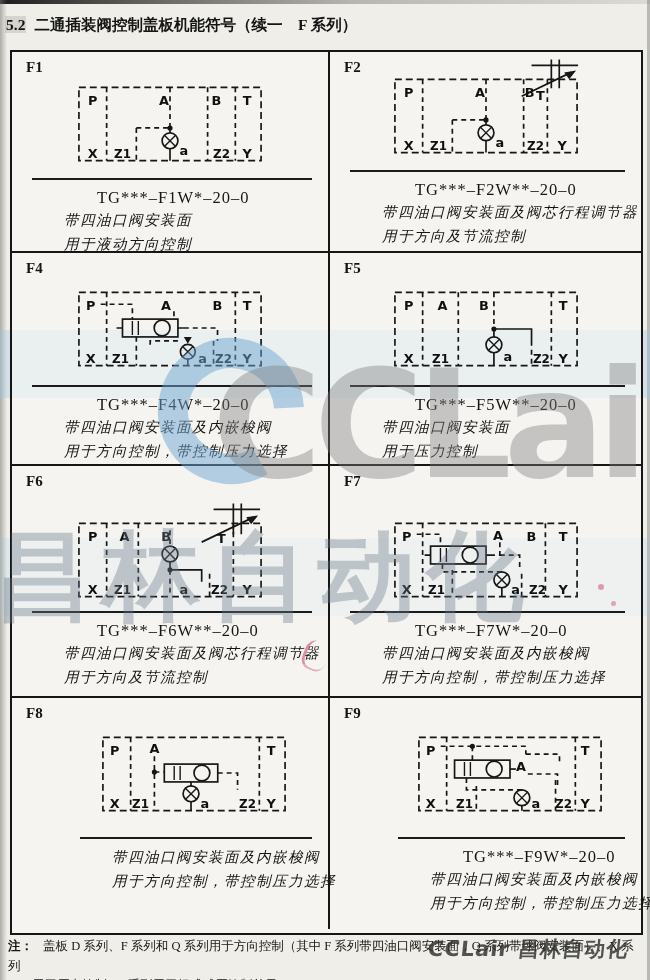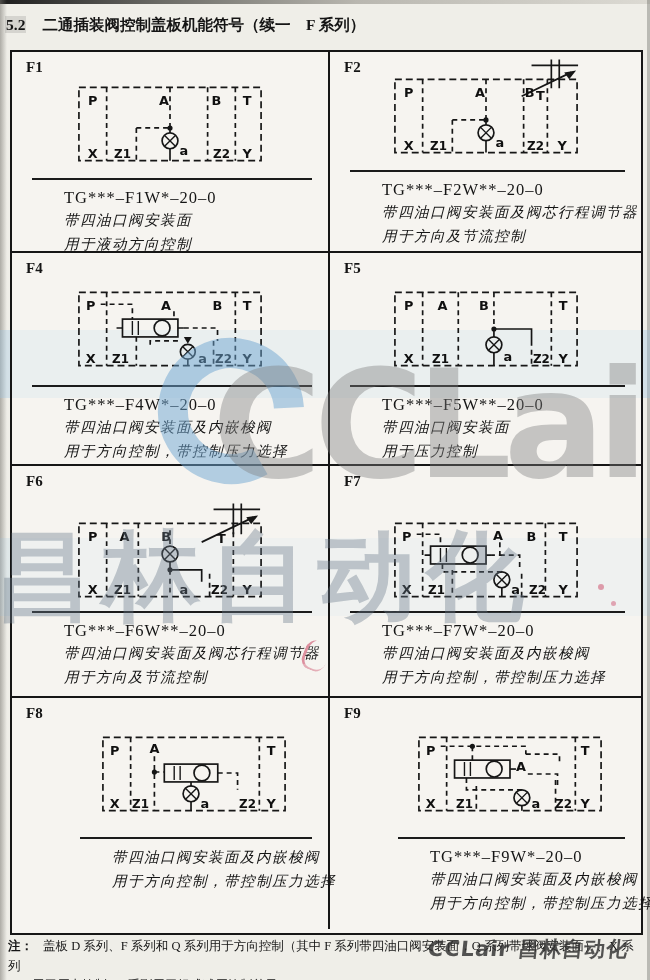--- a/index.html
+++ b/index.html
@@ -10,21 +10,21 @@
     color:#151515;
   }
   
   .edge-top{position:absolute;left:0;top:0;width:650px;height:4px;
     background:linear-gradient(to right,#1d1d1d,#6b6b66 25%,#b9b7b0 55%,#dcdad3);}
   .edge-left{position:absolute;left:0;top:0;width:7px;height:980px;
     background:linear-gradient(to right,rgba(120,118,112,.55),rgba(120,118,112,0));}
   .edge-right{position:absolute;right:0;top:0;width:3px;height:980px;background:rgba(90,88,84,.35);}
 
   .header{position:absolute;left:5px;top:15px;font-size:15.5px;font-weight:bold;white-space:nowrap;}
-  .header .sec{margin-right:16px;background:rgba(60,60,58,.14);padding:0 1px;}
+  .header .sec{margin-right:8px;background:rgba(60,60,58,.14);padding:0 1px;}
 
   .grid{
     position:absolute;left:10px;top:50px;width:629px;height:881px;
     border:2px solid #161616;background:rgba(250,249,245,.6);
     display:grid;grid-template-columns:318px 311px;
     grid-template-rows:201px 213px 232px 231px;
   }
   .cell{position:relative;border-right:2px solid #161616;border-bottom:2px solid #161616;}
   .cell:nth-child(2n){border-right:none;}
   .cell:nth-child(7),.cell:nth-child(8){border-bottom:none;padding-left:48px;}
@@ -47,21 +47,21 @@
   .diag .tri{fill:#161616;stroke:none;}
   .diag text{font:bold 13px "DejaVu Sans","Liberation Sans",sans-serif;fill:#101010;text-anchor:middle;}
   .diag text.sm{font-size:12px;}
 
   .sep{border:none;border-top:2px solid #1b1b1b;margin:8px 16px 0 20px;}
   .r2 .sep{margin-top:10px;}
   .r3 .sep{margin-top:5px;}
   .r4 .sep{margin-top:17px;}
 
   .txt{margin:7px 8px 0 52px;}
-  .code{font-size:16.5px;letter-spacing:1px;line-height:22px;white-space:nowrap;}
+  .code{font-size:16.5px;letter-spacing:1px;line-height:22px;white-space:nowrap;margin-left:33px;}
   .desc{font-size:14.5px;letter-spacing:1.5px;line-height:23.5px;white-space:nowrap;font-style:italic;}
 
   .note{position:absolute;left:8px;top:937px;width:636px;font-size:12.5px;line-height:19.5px;}
   .note .nlabel{font-weight:bold;margin-right:10px;}
   .note .l2{padding-left:24px;}
 
   
   .wm{pointer-events:none;}
   .band1{position:absolute;left:0;top:330px;width:650px;height:68px;background:rgba(151,196,229,.32);}
   .band2{position:absolute;left:0;top:538px;width:650px;height:78px;background:rgba(151,196,229,.17);}

